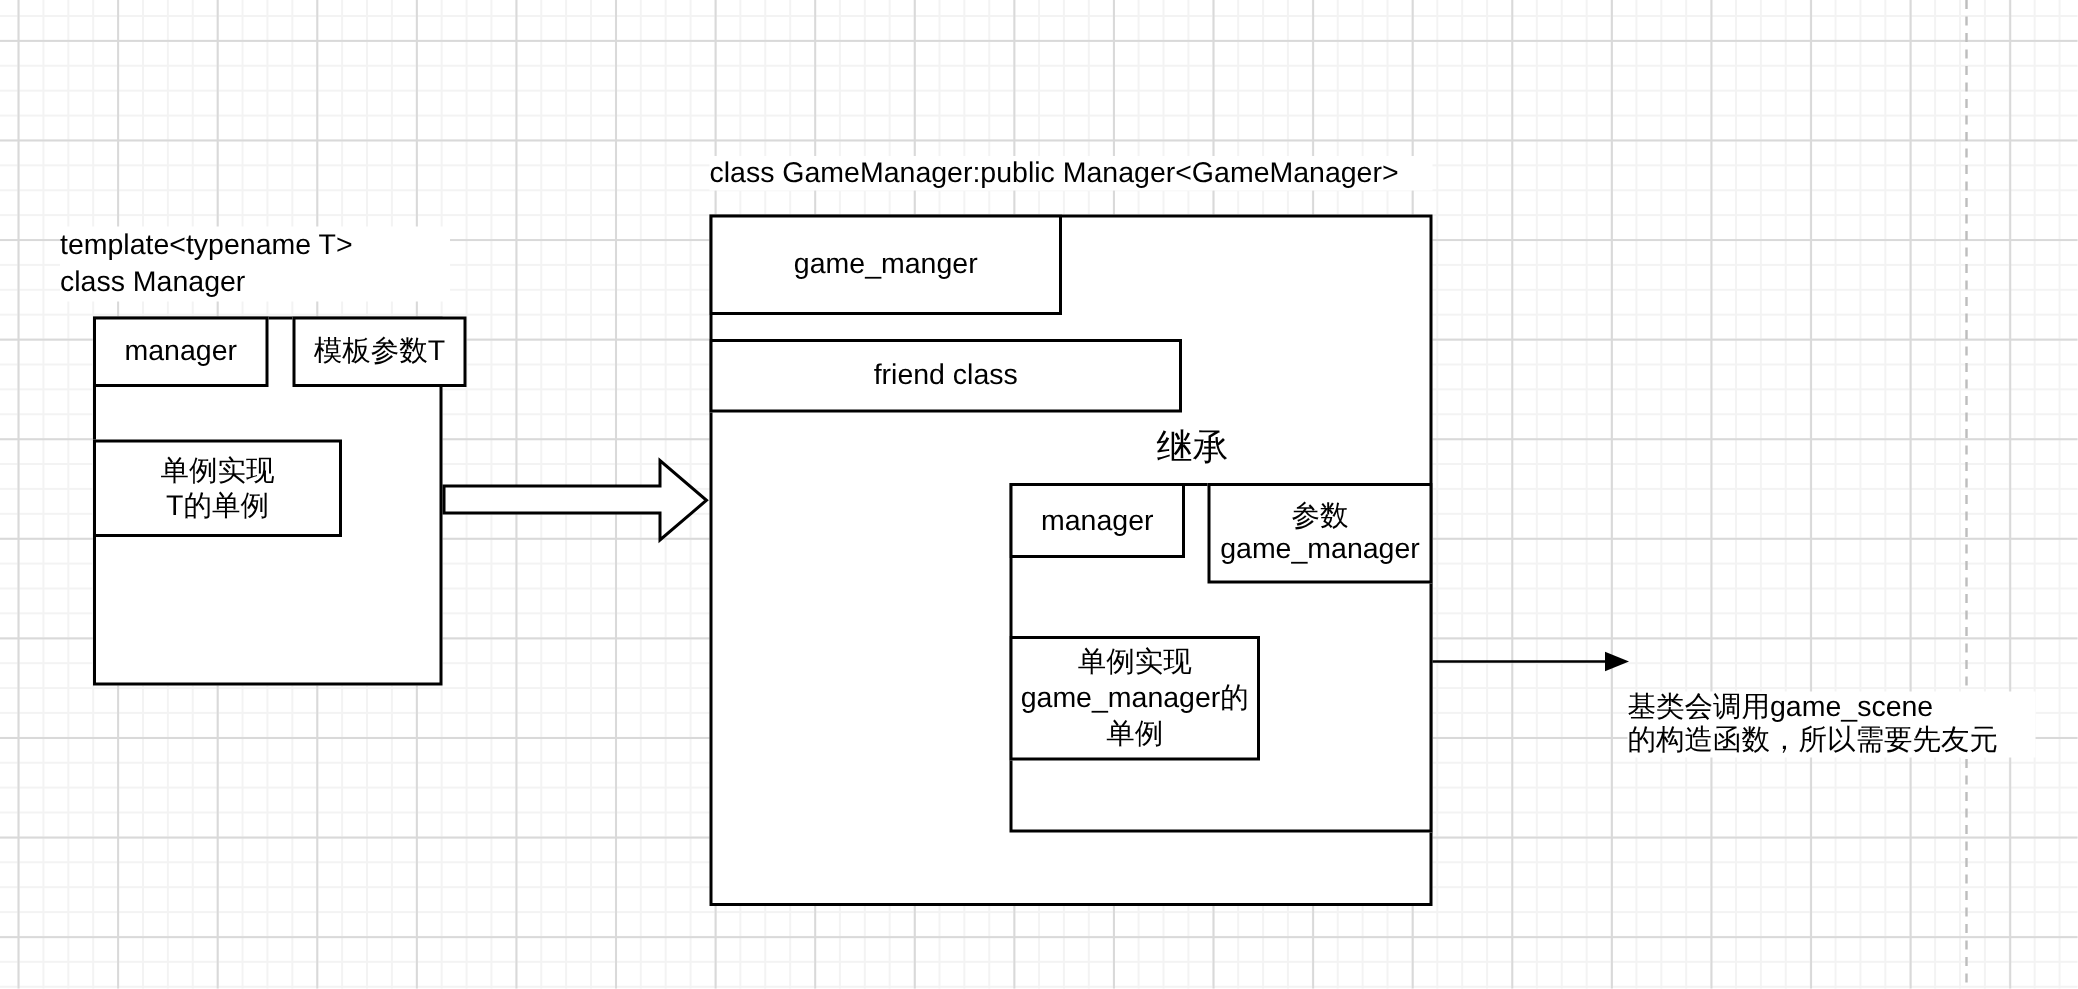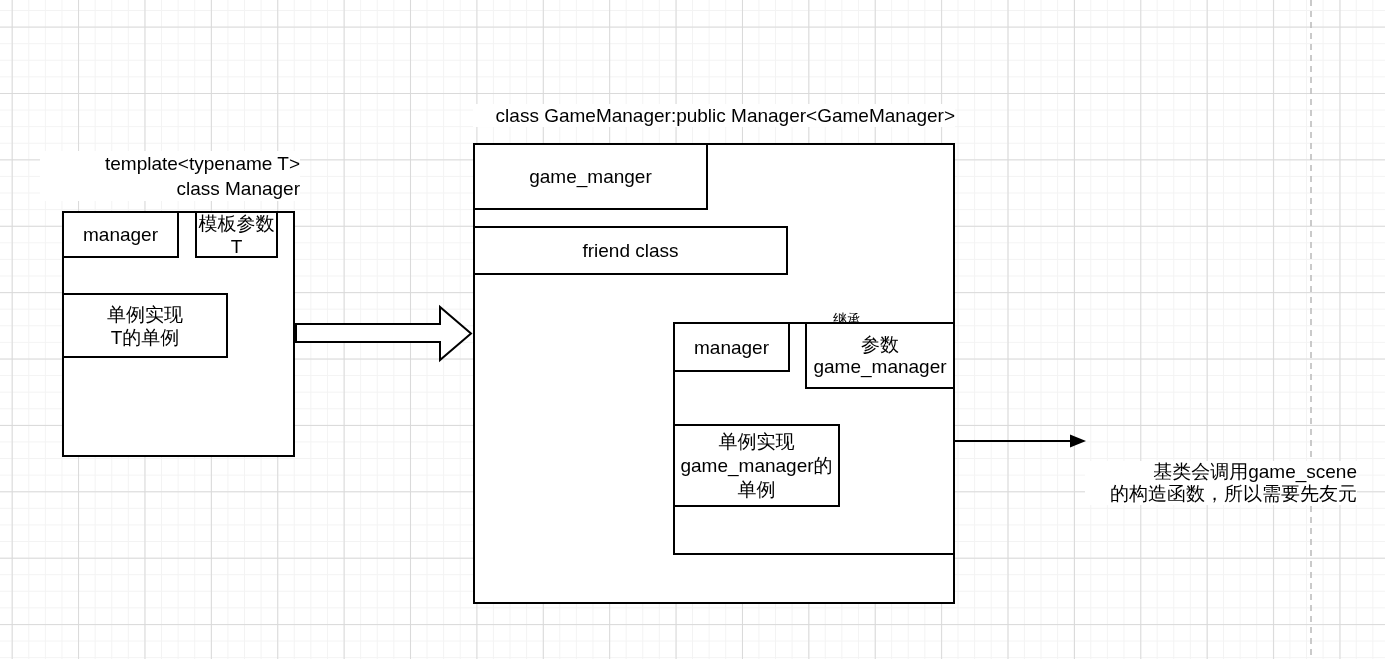--- a/index.html
+++ b/index.html
@@ -16,21 +16,21 @@
     background-size:66.4px 66.4px,66.4px 66.4px,16.6px 16.6px,16.6px 16.6px;
     background-position:11.7px 0,0 26.6px,11.7px 10px,11.7px 10px;
   }
   .shape{
     position:absolute;box-sizing:border-box;border:2px solid #000;background:#fff;
     display:flex;flex-direction:column;align-items:center;justify-content:center;
     text-align:center;font-size:19px;line-height:23px;
   }
   .textblock{
     position:absolute;box-sizing:border-box;background:#fff;
-    text-align:right;font-size:19px;line-height:23px;
+    text-align:left;font-size:19px;line-height:23px;
   }
   .transparent{background:transparent;}
   svg.layer{position:absolute;left:0;top:0;}
 </style>
 </head>
 <body>
 
 <div id="canvas">
 
   <svg class="layer" width="1385" height="659">
@@ -39,41 +39,41 @@
 
   <div class="textblock" style="left:40px;top:151px;width:260px;line-height:25px;">
     <div>template&lt;typename T&gt;</div>
     <div>class Manager</div>
   </div>
 
   <div class="shape" style="left:62px;top:211px;width:233px;height:246px;"></div>
   <div class="shape" style="left:62px;top:211px;width:117px;height:47px;">
     <div>manager</div>
   </div>
-  <div class="shape" style="left:195px;top:211px;width:83px;height:47px;">
+  <div class="shape" style="left:195px;top:211px;width:116px;height:47px;">
     <div>模板参数T</div>
   </div>
   <div class="shape" style="left:62px;top:293px;width:166px;height:65px;">
     <div>单例实现</div>
     <div>T的单例</div>
   </div>
 
   <div class="textblock" style="left:473px;top:104px;width:482px;white-space:nowrap;">
     <div>class GameManager:public Manager&lt;GameManager&gt;</div>
   </div>
 
   <div class="shape" style="left:473px;top:143px;width:482px;height:461px;"></div>
   <div class="shape" style="left:473px;top:143px;width:235px;height:67px;">
     <div>game_manger</div>
   </div>
   <div class="shape" style="left:473px;top:226px;width:315px;height:49px;line-height:22px;gap:48px;">
     <div>friend class</div>
   </div>
 
-  <div class="textblock transparent" style="left:771px;top:287px;width:90px;font-size:14px;margin-top:21px;">
+  <div class="textblock transparent" style="left:771px;top:287px;width:90px;font-size:24px;">
     <div>继承</div>
   </div>
 
   <div class="shape" style="left:673px;top:322px;width:282px;height:233px;"></div>
   <div class="shape" style="left:673px;top:322px;width:117px;height:50px;">
     <div>manager</div>
   </div>
   <div class="shape" style="left:805px;top:322px;width:150px;height:67px;line-height:22px;">
     <div>参数</div>
     <div>game_manager</div>

